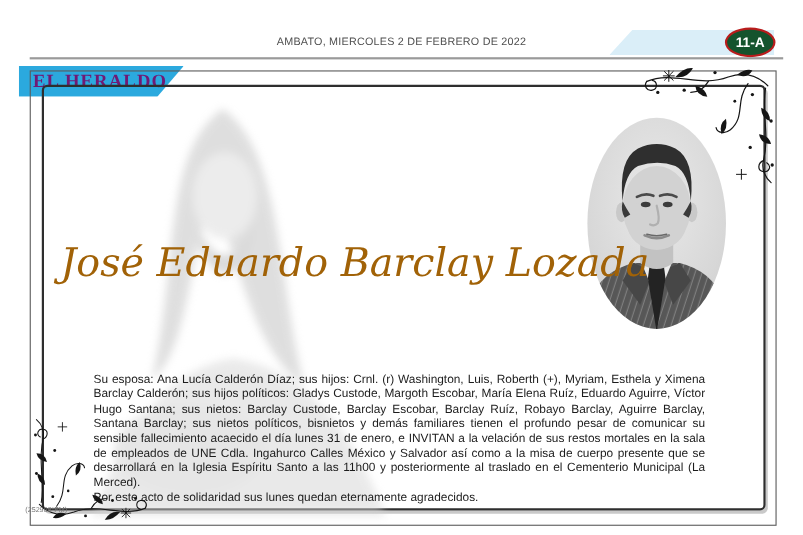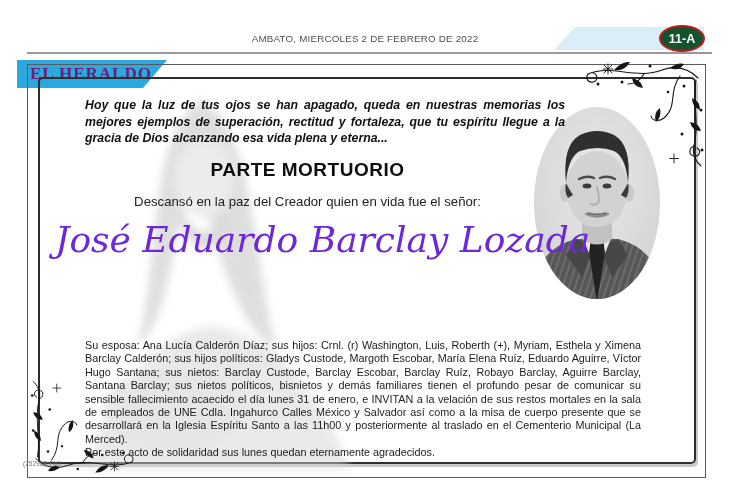--- a/index.html
+++ b/index.html
@@ -35,21 +35,21 @@
   .photo{position:absolute;left:532px;top:105px;width:130px;height:197px;z-index:3;}
   
   .txt{position:absolute;z-index:5;color:#1c1c1c;}
   .intro{left:85px;top:97px;width:480px;font-size:12.3px;font-style:italic;
         font-weight:bold;line-height:1.36;text-align:justify;color:#111;}
   .title{left:85px;top:159px;width:445px;text-align:center;font-size:19px;
         font-weight:bold;letter-spacing:.5px;color:#0e0e0e;}
   .subtitle{left:85px;top:194px;width:445px;text-align:center;font-size:13.2px;color:#222;}
   .deceased{left:55px;top:219px;width:500px;text-align:center;
         font-family:"DejaVu Serif",serif;font-style:italic;font-size:36px;
-        white-space:nowrap;color:#6d28d9;}
+        white-space:nowrap;color:#a16207;}
   .bodytext{left:85px;top:299px;width:556px;font-size:10.8px;line-height:13.4px;
         text-align:justify;margin-top:40px;}
   .bodytext p{margin:0;}
   .closing{left:85px;top:430px;width:556px;text-align:center;font-weight:bold;
         font-size:13px;letter-spacing:.5px;color:#0e0e0e;}
   .refcode{left:23px;top:460px;font-size:6.5px;color:#777;z-index:6;}
 </style>
 </head>
 <body>
 
@@ -167,23 +167,20 @@
       <path d="M47,74 q8,-4 15,-1" stroke="#4a4a4a" stroke-width="2.4" fill="none" stroke-linecap="round"></path>
       <path d="M68,73 q8,-3 15,1" stroke="#4a4a4a" stroke-width="2.4" fill="none" stroke-linecap="round"></path>
       <ellipse cx="55" cy="81" rx="4.4" ry="2.5" fill="#3c3c3c"></ellipse>
       <ellipse cx="75" cy="81" rx="4.4" ry="2.5" fill="#3c3c3c"></ellipse>
       <path d="M65,82 q3,12 1,16 q-3,3 -7,1" stroke="#b0b0b0" stroke-width="2" fill="none" stroke-linecap="round"></path>
       <path d="M54,109 q11,5 22,0" stroke="#8a8a8a" stroke-width="2.4" fill="none" stroke-linecap="round"></path>
       <path d="M56,108 q9,2.5 18,0" stroke="#696969" stroke-width="1.4" fill="none" stroke-linecap="round"></path>
     </g>
   </svg>
 
-  <div class="txt intro">Hoy que la luz de tus ojos se han apagado, queda en nuestras memorias los mejores ejemplos de superación, rectitud y fortaleza, que tu espíritu llegue a la gracia de Dios alcanzando esa vida plena y eterna...</div>
-  <div class="txt title">PARTE MORTUORIO</div>
-  <div class="txt subtitle">Descansó en la paz del Creador quien en vida fue el señor:</div>
   <div class="txt deceased">José Eduardo Barclay Lozada</div>
   <div class="txt bodytext">
     <p>Su esposa: Ana Lucía Calderón Díaz; sus hijos: Crnl. (r) Washington, Luis, Roberth (+), Myriam, Esthela y Ximena Barclay Calderón; sus hijos políticos: Gladys Custode, Margoth Escobar, María Elena Ruíz, Eduardo Aguirre, Víctor Hugo Santana; sus nietos: Barclay Custode, Barclay Escobar, Barclay Ruíz, Robayo Barclay, Aguirre Barclay, Santana Barclay; sus nietos políticos, bisnietos y demás familiares tienen el profundo pesar de comunicar su sensible fallecimiento acaecido el día lunes 31 de enero, e INVITAN a la velación de sus restos mortales en la sala de empleados de UNE Cdla. Ingahurco Calles México y Salvador así como a la misa de cuerpo presente que se desarrollará en la Iglesia Espíritu Santo a las 11h00 y posteriormente al traslado en el Cementerio Municipal (La Merced).</p>
     <p>Por este acto de solidaridad sus lunes quedan eternamente agradecidos.</p>
   </div>
   <div class="txt refcode">(252968*FM)</div>
 
 </div>
 
 </body></html>

